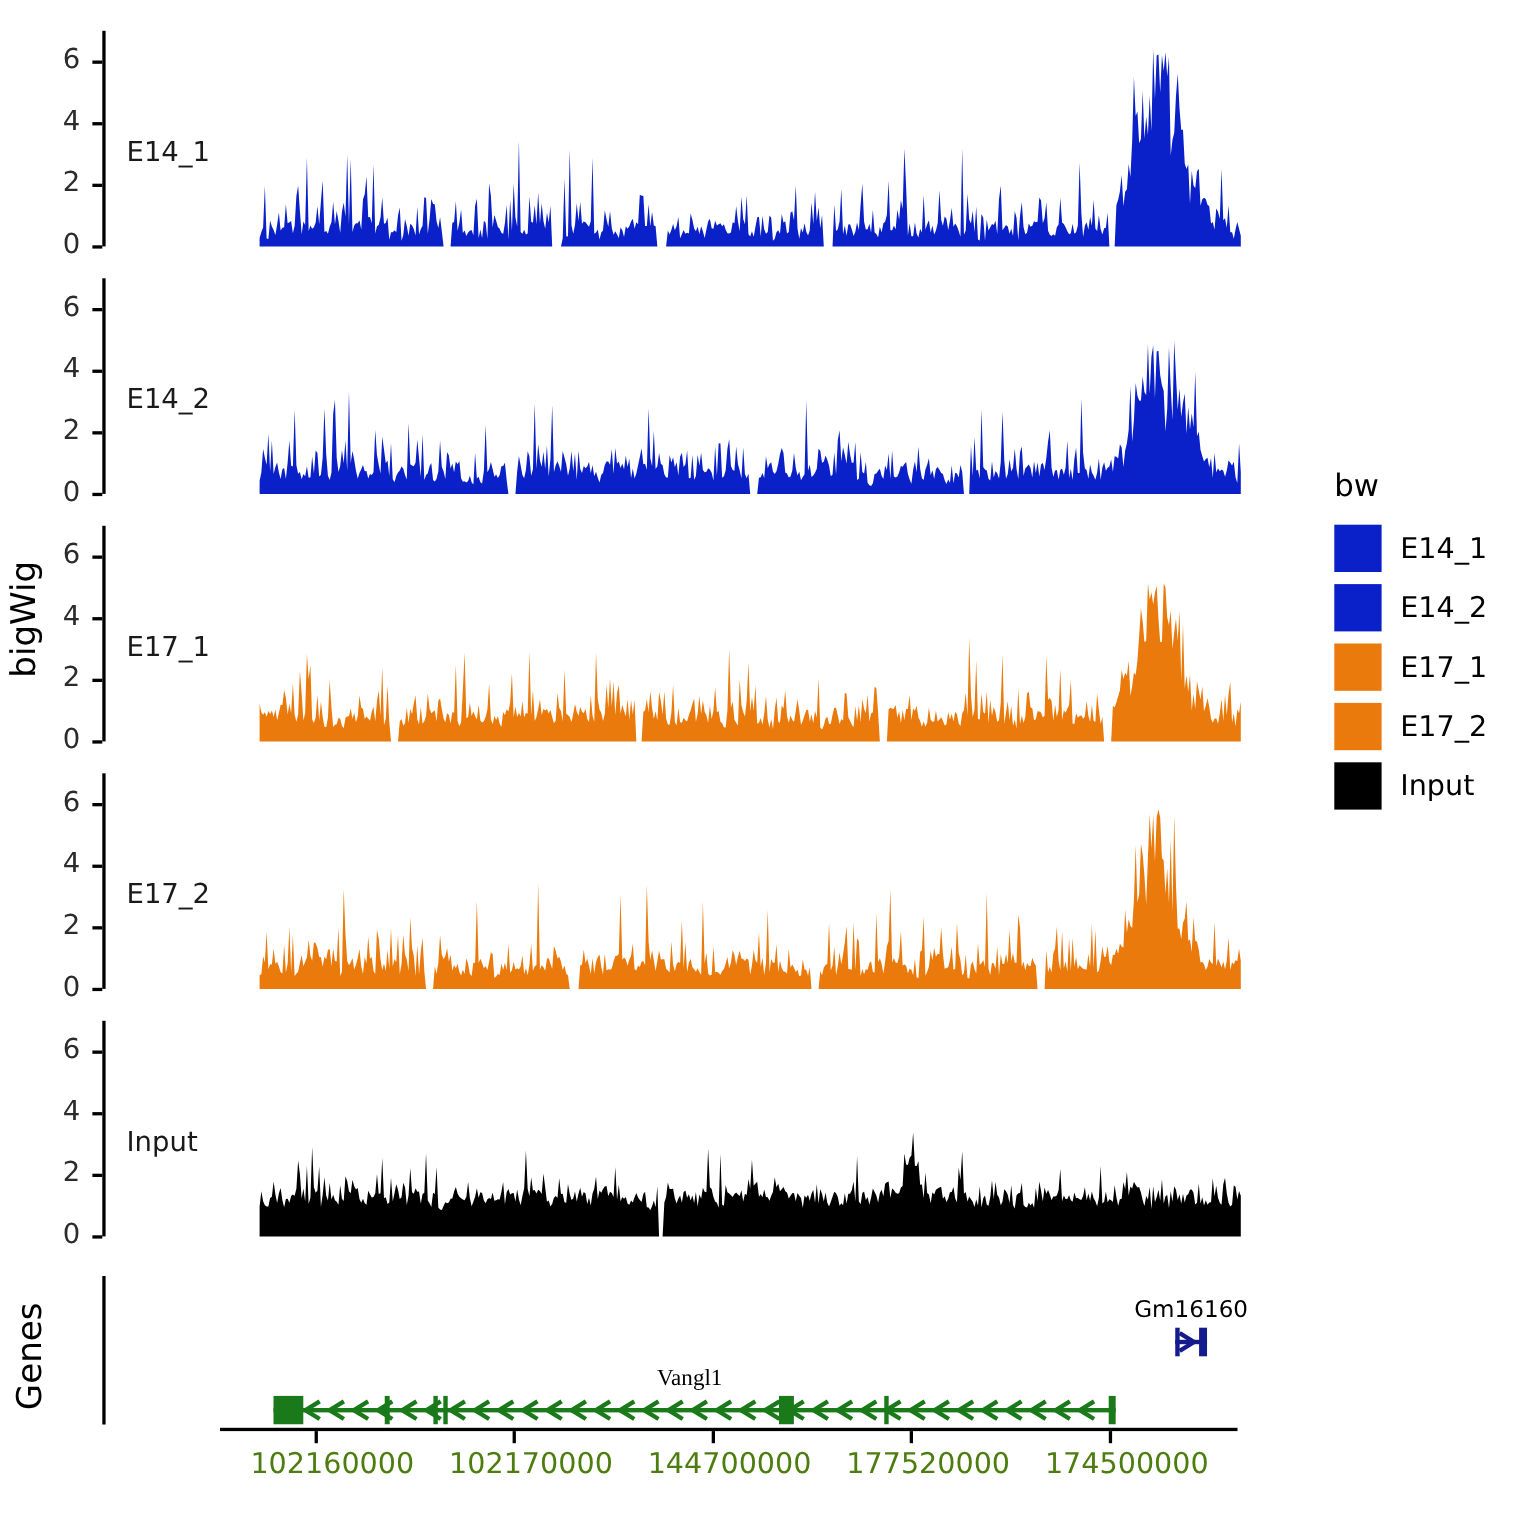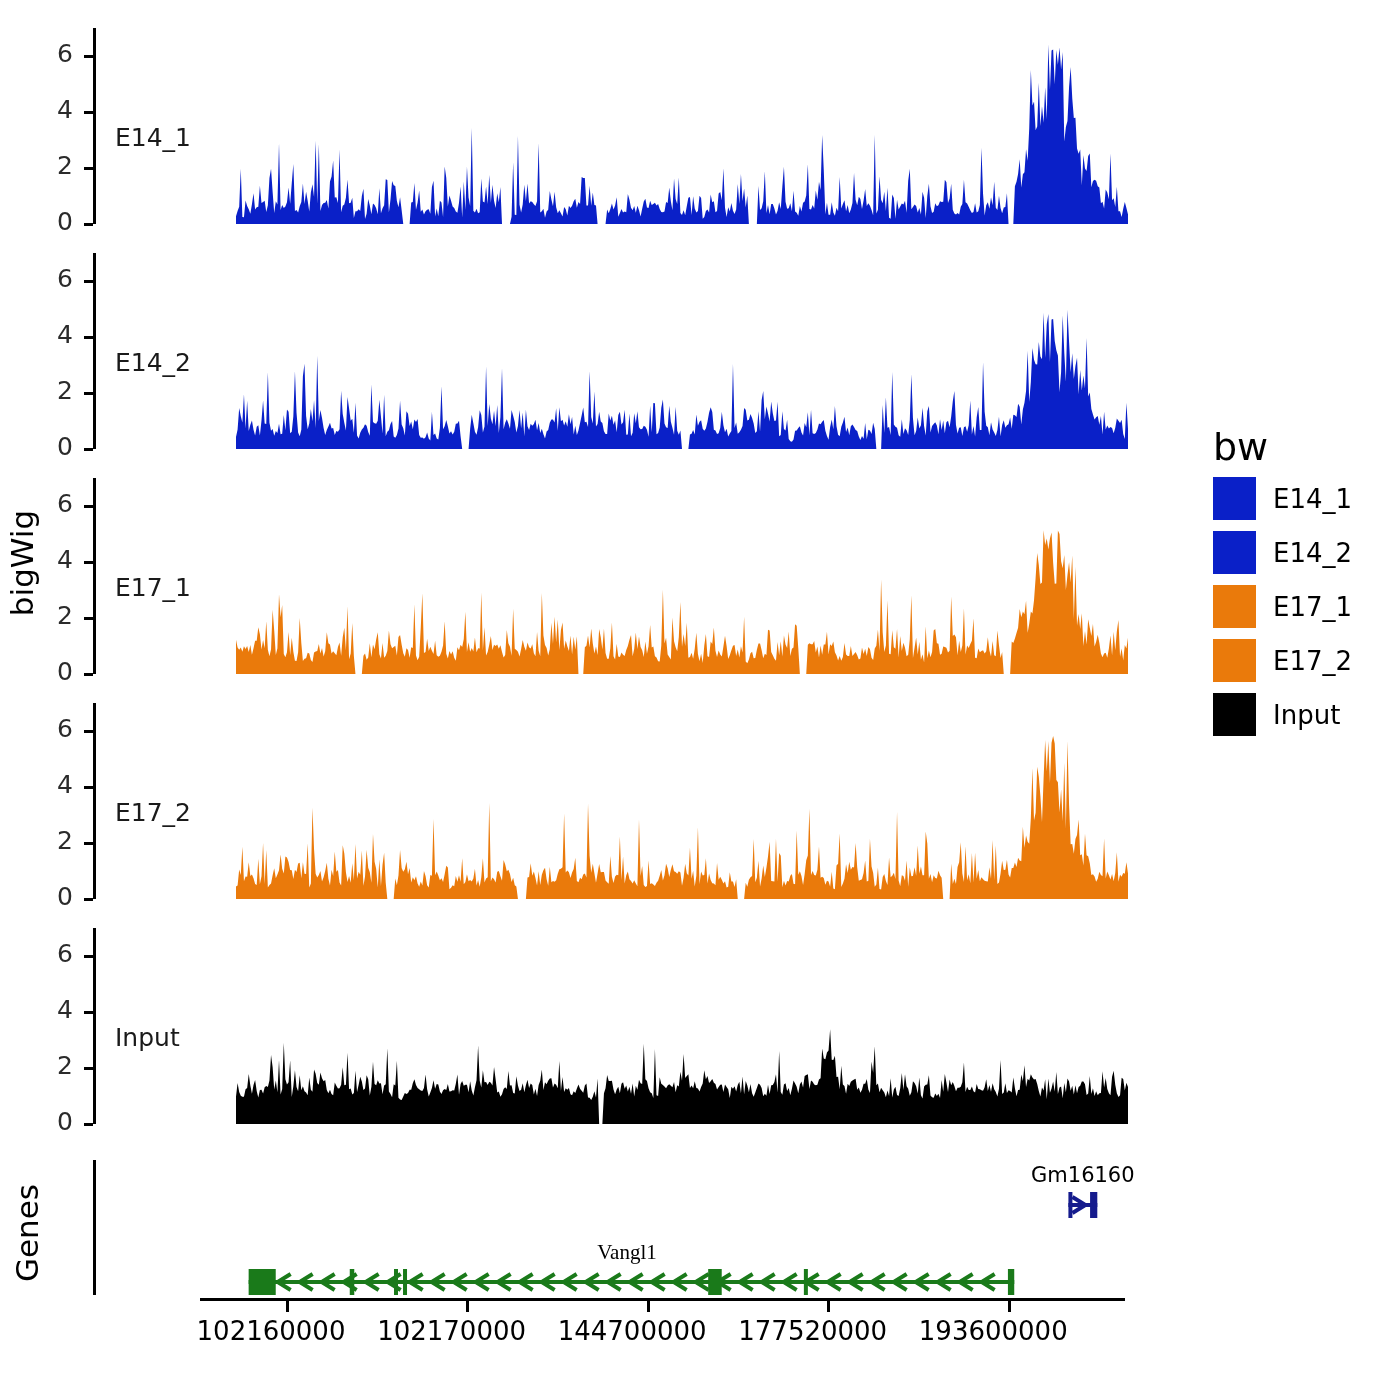--- a/index.html
+++ b/index.html
@@ -47,36 +47,36 @@
 
   
   .genes-axis{
     position:absolute;width:3px;background:#000;
   }
   .xaxis-line{
     position:absolute;height:3px;background:#000;
   }
   .xtick{position:absolute;width:3px;height:11px;background:#000;}
   .xticklabel{
-    position:absolute;font-size:26px;color:#000000;
-    white-space:nowrap;text-align:left;
+    position:absolute;font-size:26px;color:#4d7c0f;
+    white-space:nowrap;text-align:right;
   }
   .xaxis-title{
     position:absolute;font-size:31px;color:#000;
     white-space:nowrap;text-align:center;
   }
   .gene-name{
     position:absolute;font-size:21px;color:#000;
     white-space:nowrap;text-align:center;
   }
 
   
   .legend{position:absolute;}
   .legend-title{
-    position:absolute;font-size:38px;color:#000;white-space:nowrap;
+    position:absolute;font-size:28px;color:#000;white-space:nowrap;
   }
   .legend-row{position:absolute;display:flex;align-items:center;}
   .legend-swatch{
     width:43px;height:43px;display:block;
   }
   .legend-text{
     font-size:26px;color:#000;margin-left:17px;white-space:nowrap;
   }
 </style>
 </head>
@@ -161,21 +161,21 @@
         <div class="ticklabel" style="left: -78px; top: 11px; width: 58px;">6</div>
         <div class="panel-label" style="left: 22px; top: 94.6px;">Input</div>
         <svg class="track-svg" width="1075" height="200">
           <path d="M 143.00 196 L 143.00 168.61 L 144.59 154.98 L 146.19 163.98 L 147.78 167.73 L 149.37 168.83 L 150.96 168.87 L 152.56 161.18 L 154.15 160.01 L 155.74 145.98 L 157.34 157.59 L 158.93 165.66 L 160.52 157.01 L 162.11 152.08 L 163.71 163.08 L 165.30 169.43 L 166.89 162.09 L 168.49 161.73 L 170.08 165.39 L 171.67 159.16 L 173.26 157.92 L 174.86 158.98 L 176.45 152.52 L 178.04 127.09 L 179.64 139.20 L 181.23 161.59 L 182.82 152.43 L 184.41 164.34 L 186.01 131.99 L 187.60 166.39 L 189.19 160.91 L 190.79 114.73 L 192.38 151.23 L 193.97 156.39 L 195.56 154.31 L 197.16 132.36 L 198.75 168.94 L 200.34 158.23 L 201.94 142.28 L 203.53 159.02 L 205.12 163.35 L 206.71 147.26 L 208.31 162.36 L 209.90 158.15 L 211.49 163.21 L 213.09 164.57 L 214.68 167.24 L 216.27 149.48 L 217.86 161.87 L 219.46 163.73 L 221.05 141.39 L 222.64 145.80 L 224.24 154.94 L 225.83 156.72 L 227.42 144.59 L 229.01 150.32 L 230.61 153.32 L 232.20 151.98 L 233.79 162.02 L 235.39 165.34 L 236.98 161.83 L 238.57 165.97 L 240.16 167.14 L 241.76 154.46 L 243.35 157.69 L 244.94 160.57 L 246.54 160.17 L 248.13 156.74 L 249.72 139.28 L 251.31 157.37 L 252.91 156.81 L 254.50 124.65 L 256.09 161.37 L 257.69 160.40 L 259.28 166.51 L 260.87 165.09 L 262.46 142.77 L 264.06 164.01 L 265.65 156.78 L 267.24 148.64 L 268.84 153.50 L 270.43 162.02 L 272.02 160.49 L 273.61 147.27 L 275.21 151.26 L 276.80 167.50 L 278.39 158.79 L 279.99 133.76 L 281.58 155.94 L 283.17 157.29 L 284.76 152.33 L 286.36 155.51 L 287.95 155.29 L 289.54 166.35 L 291.14 157.46 L 292.73 156.32 L 294.32 120.30 L 295.91 163.47 L 297.51 165.89 L 299.10 169.35 L 300.69 156.27 L 302.29 157.51 L 303.88 132.80 L 305.47 169.79 L 307.06 171.57 L 308.66 172.02 L 310.25 168.46 L 311.84 164.99 L 313.44 165.93 L 315.03 165.10 L 316.62 161.73 L 318.21 161.64 L 319.81 155.19 L 321.40 151.18 L 322.99 156.93 L 324.59 160.00 L 326.18 161.23 L 327.77 162.53 L 329.36 163.11 L 330.96 159.90 L 332.55 146.53 L 334.14 161.17 L 335.74 168.53 L 337.33 164.50 L 338.92 160.06 L 340.51 152.25 L 342.11 160.76 L 343.70 155.95 L 345.29 156.62 L 346.89 163.44 L 348.48 165.93 L 350.07 162.24 L 351.66 161.12 L 353.26 161.99 L 354.85 156.06 L 356.44 163.62 L 358.04 163.22 L 359.63 162.19 L 361.22 162.49 L 362.81 155.72 L 364.41 146.45 L 366.00 166.77 L 367.59 155.91 L 369.19 152.99 L 370.78 157.81 L 372.37 156.67 L 373.96 156.63 L 375.56 164.21 L 377.15 153.31 L 378.74 162.44 L 380.34 167.58 L 381.93 159.26 L 383.52 152.14 L 385.11 117.60 L 386.71 152.72 L 388.30 159.57 L 389.89 142.29 L 391.49 154.36 L 393.08 153.92 L 394.67 156.90 L 396.26 153.68 L 397.86 154.71 L 399.45 157.40 L 401.04 138.93 L 402.64 151.61 L 404.23 164.43 L 405.82 163.45 L 407.41 168.79 L 409.01 166.36 L 410.60 160.97 L 412.19 159.35 L 413.79 161.07 L 415.38 143.12 L 416.97 157.38 L 418.56 157.29 L 420.16 164.93 L 421.75 165.48 L 423.34 148.25 L 424.94 157.45 L 426.53 162.99 L 428.12 161.64 L 429.71 155.27 L 431.31 164.26 L 432.90 157.19 L 434.49 151.75 L 436.09 159.96 L 437.68 155.58 L 439.27 157.01 L 440.86 166.46 L 442.46 160.80 L 444.05 167.97 L 445.64 156.91 L 447.24 152.65 L 448.83 141.59 L 450.42 162.11 L 452.01 154.36 L 453.61 156.29 L 455.20 152.87 L 456.79 150.60 L 458.39 150.29 L 459.98 159.49 L 461.57 155.47 L 463.16 156.64 L 464.76 160.18 L 466.35 132.93 L 467.94 162.75 L 469.54 149.12 L 471.13 164.10 L 472.72 160.19 L 474.31 161.84 L 475.91 160.09 L 477.50 166.19 L 479.09 167.13 L 480.69 163.29 L 482.28 165.11 L 483.87 160.42 L 485.46 156.45 L 487.06 160.72 L 488.65 162.82 L 490.24 164.83 L 491.84 157.46 L 493.43 155.49 L 495.02 169.47 L 496.61 169.72 L 498.21 172.03 L 499.80 168.65 L 501.39 163.28 L 502.99 169.57 L 504.58 150.49 L 506.17 196.00 L 507.76 196.00 L 509.36 196.00 L 510.95 165.13 L 512.54 160.24 L 514.14 147.07 L 515.73 152.89 L 517.32 152.94 L 518.91 152.72 L 520.51 161.59 L 522.10 166.17 L 523.69 161.47 L 525.29 158.87 L 526.88 165.36 L 528.47 155.65 L 530.06 154.30 L 531.66 160.76 L 533.25 157.60 L 534.84 163.47 L 536.44 158.72 L 538.03 165.64 L 539.62 155.56 L 541.21 168.54 L 542.81 157.86 L 544.40 161.76 L 545.99 151.73 L 547.59 155.34 L 549.18 155.89 L 550.77 115.81 L 552.36 151.29 L 553.96 152.95 L 555.55 160.21 L 557.14 164.19 L 558.74 165.36 L 560.33 169.89 L 561.92 120.95 L 563.51 167.16 L 565.11 168.12 L 566.70 149.24 L 568.29 155.81 L 569.89 157.02 L 571.48 158.61 L 573.07 160.22 L 574.66 157.45 L 576.26 156.15 L 577.85 157.82 L 579.44 159.34 L 581.04 153.99 L 582.63 164.18 L 584.22 157.18 L 585.81 158.39 L 587.41 143.78 L 589.00 152.70 L 590.59 125.98 L 592.19 149.88 L 593.78 147.95 L 595.37 146.27 L 596.96 160.01 L 598.56 157.54 L 600.15 160.31 L 601.74 153.35 L 603.34 160.07 L 604.93 160.47 L 606.52 163.55 L 608.11 158.94 L 609.71 155.45 L 611.30 142.26 L 612.89 151.28 L 614.49 148.02 L 616.08 154.91 L 617.67 153.21 L 619.26 151.08 L 620.86 154.86 L 622.45 156.01 L 624.04 161.48 L 625.64 159.02 L 627.23 156.67 L 628.82 156.48 L 630.41 163.98 L 632.01 156.47 L 633.60 159.06 L 635.19 161.13 L 636.79 169.89 L 638.38 158.83 L 639.97 160.82 L 641.56 158.21 L 643.16 163.48 L 644.75 156.89 L 646.34 153.73 L 647.94 165.30 L 649.53 148.51 L 651.12 166.29 L 652.71 152.91 L 654.31 157.44 L 655.90 164.17 L 657.49 156.04 L 659.09 165.35 L 660.68 168.74 L 662.27 164.49 L 663.86 159.91 L 665.46 155.41 L 667.05 156.73 L 668.64 160.07 L 670.24 168.19 L 671.83 165.76 L 673.42 167.67 L 675.01 156.81 L 676.61 166.07 L 678.20 157.14 L 679.79 157.12 L 681.39 153.88 L 682.98 146.14 L 684.57 164.38 L 686.16 122.94 L 687.76 164.07 L 689.35 166.80 L 690.94 156.54 L 692.54 155.14 L 694.13 162.90 L 695.72 160.09 L 697.31 167.23 L 698.91 160.69 L 700.50 152.49 L 702.09 155.61 L 703.69 158.86 L 705.28 165.22 L 706.87 156.53 L 708.46 153.61 L 710.06 159.49 L 711.65 148.08 L 713.24 146.88 L 714.84 146.18 L 716.43 161.07 L 718.02 152.44 L 719.61 153.72 L 721.21 156.42 L 722.80 157.32 L 724.39 156.82 L 725.99 151.49 L 727.58 150.25 L 729.17 120.59 L 730.76 130.60 L 732.36 131.14 L 733.95 124.53 L 735.54 122.50 L 737.14 101.37 L 738.73 131.79 L 740.32 131.89 L 741.91 127.68 L 743.51 149.10 L 745.10 148.82 L 746.69 161.36 L 748.29 137.87 L 749.88 156.57 L 751.47 157.98 L 753.06 165.85 L 754.66 155.79 L 756.25 157.88 L 757.84 153.66 L 759.44 152.54 L 761.03 151.59 L 762.62 150.81 L 764.21 161.78 L 765.81 159.60 L 767.40 164.74 L 768.99 161.71 L 770.59 155.76 L 772.18 155.74 L 773.77 151.09 L 775.36 161.47 L 776.96 165.01 L 778.55 133.59 L 780.14 144.66 L 781.74 118.30 L 783.33 157.22 L 784.92 155.56 L 786.51 164.19 L 788.11 159.80 L 789.70 162.28 L 791.29 164.47 L 792.89 169.23 L 794.48 162.44 L 796.07 167.93 L 797.66 150.35 L 799.26 169.52 L 800.85 161.39 L 802.44 158.83 L 804.04 166.92 L 805.63 168.05 L 807.22 160.34 L 808.81 144.89 L 810.41 161.88 L 812.00 146.33 L 813.59 158.13 L 815.19 160.74 L 816.78 167.72 L 818.37 164.33 L 819.96 153.15 L 821.56 154.97 L 823.15 158.22 L 824.74 165.56 L 826.34 149.52 L 827.93 167.36 L 829.52 170.58 L 831.11 158.60 L 832.71 156.71 L 834.30 156.44 L 835.89 147.23 L 837.49 167.53 L 839.08 169.33 L 840.67 169.72 L 842.26 165.38 L 843.86 167.97 L 845.45 165.71 L 847.04 169.97 L 848.64 152.02 L 850.23 163.72 L 851.82 146.10 L 853.41 154.57 L 855.01 164.01 L 856.60 151.52 L 858.19 157.27 L 859.79 153.91 L 861.38 157.90 L 862.97 163.23 L 864.56 159.82 L 866.16 159.81 L 867.75 158.81 L 869.34 154.15 L 870.94 134.41 L 872.53 164.08 L 874.12 158.81 L 875.71 161.99 L 877.31 162.00 L 878.90 158.60 L 880.49 163.24 L 882.09 164.46 L 883.68 156.12 L 885.27 161.03 L 886.86 161.14 L 888.46 162.21 L 890.05 162.84 L 891.64 159.23 L 893.24 151.32 L 894.83 163.07 L 896.42 156.92 L 898.01 163.64 L 899.61 155.19 L 901.20 161.32 L 902.79 164.05 L 904.39 168.52 L 905.98 160.77 L 907.57 132.03 L 909.16 165.98 L 910.76 164.52 L 912.35 155.22 L 913.94 164.93 L 915.54 162.33 L 917.13 163.04 L 918.72 164.62 L 920.31 149.50 L 921.91 160.36 L 923.50 168.17 L 925.09 162.12 L 926.69 161.70 L 928.28 146.54 L 929.87 153.10 L 931.46 137.34 L 933.06 158.93 L 934.65 150.71 L 936.24 152.41 L 937.84 146.29 L 939.43 149.38 L 941.02 151.62 L 942.61 150.99 L 944.21 156.07 L 945.80 163.07 L 947.39 168.46 L 948.99 159.38 L 950.58 162.39 L 952.17 151.17 L 953.76 171.36 L 955.36 150.49 L 956.95 164.84 L 958.54 160.51 L 960.14 153.54 L 961.73 163.60 L 963.32 143.99 L 964.91 165.99 L 966.51 159.42 L 968.10 158.42 L 969.69 170.26 L 971.29 154.96 L 972.88 164.25 L 974.47 150.40 L 976.06 153.51 L 977.66 162.84 L 979.25 157.67 L 980.84 166.40 L 982.44 157.30 L 984.03 165.20 L 985.62 158.92 L 987.21 157.77 L 988.81 153.50 L 990.40 153.39 L 991.99 156.35 L 993.59 166.93 L 995.18 165.38 L 996.77 147.96 L 998.36 166.04 L 999.96 160.33 L 1001.55 167.92 L 1003.14 163.20 L 1004.74 167.32 L 1006.33 165.24 L 1007.92 164.94 L 1009.51 143.18 L 1011.11 159.43 L 1012.70 150.00 L 1014.29 160.88 L 1015.89 165.30 L 1017.48 167.25 L 1019.07 148.67 L 1020.66 142.64 L 1022.26 156.73 L 1023.85 165.31 L 1025.44 168.91 L 1027.04 167.34 L 1028.63 149.64 L 1030.22 150.95 L 1031.81 162.45 L 1033.41 154.72 L 1035.00 158.96 L 1035.00 196 Z" fill="#000000" stroke="none"></path>
         </svg>
       </div>
     </div>
 
   <div id="genes-panel" class="panel" style="left: 93px; top: 1160px; width: 1075px; height: 135px;">
       <div class="genes-axis" style="left: 0px; top: 0px; height: 135px;"></div>
-      <div style="position: absolute; left: 0px; top: 0px; width: 100%; height: 135px;">
+      <div style="position: absolute; left: 0px; top: 15px; width: 100%; height: 135px;">
         <svg width="1075" height="135" style="position: absolute; left: 0px; top: 0px;">
           <rect x="975.41" y="43.00" width="28.89" height="4" fill="#151b8d"></rect>
           <path d="M 979.412955465587 37 L 992.412955465587 45 L 979.412955465587 53" fill="none" stroke="#151b8d" stroke-width="4" stroke-linecap="butt"></path>
           <rect x="975.41" y="32.00" width="4.00" height="26" fill="#151b8d"></rect>
           <rect x="997.08" y="32.00" width="7.22" height="26" fill="#151b8d"></rect>
         </svg>
         <div class="gene-name" style="left: 899.858px; top: 3px; width: 180px;">Gm16160</div>
       </div>
       <div style="position: absolute; left: 0px; top: 0px; width: 100%; height: 135px;">
         <svg width="1075" height="135" style="position: absolute; left: 0px; top: 0px;">
@@ -230,21 +230,21 @@
       <div class="xaxis-line" style="left: 200px; top: 1298px; width: 925px;"></div>
       <div class="xtick" style="left: 285.559px; top: 1301px;"></div>
       <div class="xticklabel" style="left: 196.559px; top: 1316px; width: 180px;">102160000</div>
       <div class="xtick" style="left: 466.126px; top: 1301px;"></div>
       <div class="xticklabel" style="left: 377.126px; top: 1316px; width: 180px;">102170000</div>
       <div class="xtick" style="left: 646.692px; top: 1301px;"></div>
       <div class="xticklabel" style="left: 557.692px; top: 1316px; width: 180px;">144700000</div>
       <div class="xtick" style="left: 827.259px; top: 1301px;"></div>
       <div class="xticklabel" style="left: 738.259px; top: 1316px; width: 180px;">177520000</div>
       <div class="xtick" style="left: 1007.83px; top: 1301px;"></div>
-      <div class="xticklabel" style="left: 918.826px; top: 1316px; width: 180px;">193600000</div>
+      <div class="xticklabel" style="left: 918.826px; top: 1316px; width: 180px;">174500000</div>
     </div>
 
   <div class="legend" style="left:1205px;top:425px;width:190px;height:290px;">
     <div class="legend-title" style="left:8px;top:0px;">bw</div>
     <div id="legend-rows">
         <div class="legend-row" style="left: 8px; top: 52px;">
           <span class="legend-swatch" style="background: rgb(10, 32, 200);"></span>
           <span class="legend-text">E14_1</span>
         </div>
         <div class="legend-row" style="left: 8px; top: 106px;">

